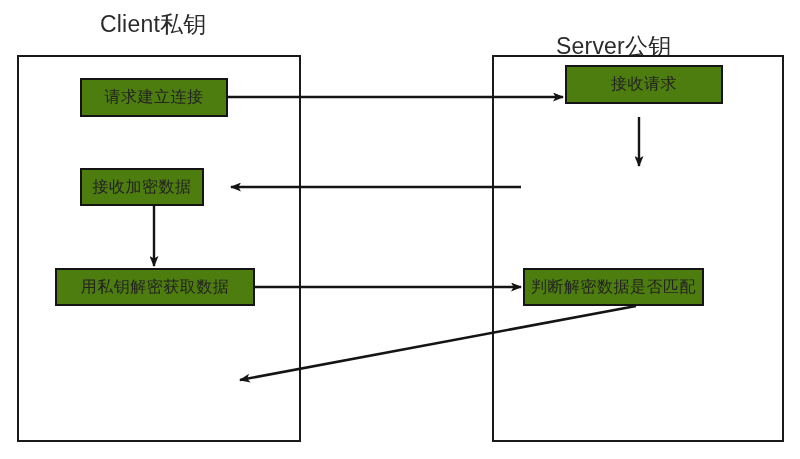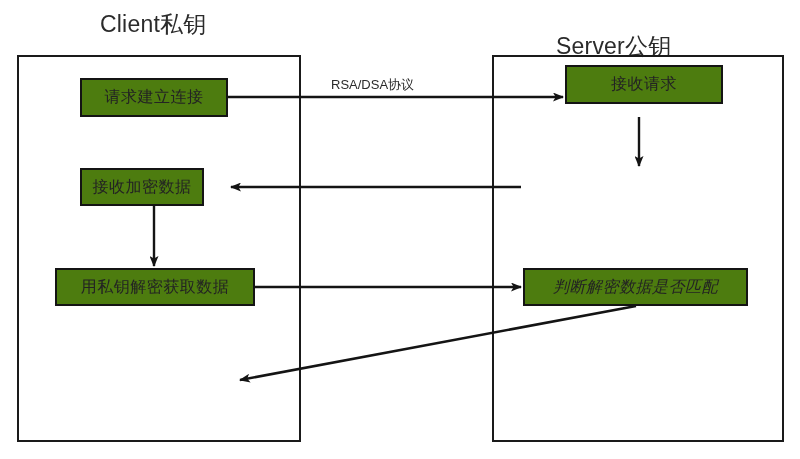--- a/index.html
+++ b/index.html
@@ -94,18 +94,17 @@
 
   <div class="node" style="left:80px; top:78px; width:148px; height:39px;">请求建立连接</div>
 
   <div class="node" style="left:565px; top:65px; width:158px; height:39px;">接收请求</div>
 
   <div class="node" style="left:80px; top:168px; width:124px; height:38px;">接收加密数据</div>
 
 
   <div class="node" style="left:55px; top:268px; width:200px; height:38px;">用私钥解密获取数据</div>
 
-  <div class="node" style="left:523px; top:268px; width:225px; height:38px;font-style:italic;">判断解密数据是否匹配</div>
+  <div class="node" style="left:523px; top:268px; width:181px; height:38px;">判断解密数据是否匹配</div>
 
 
-  <div class="edge-label" style="left:329px; top:76px;">RSA/DSA协议</div>
 
 </div>
 
 </body></html>

